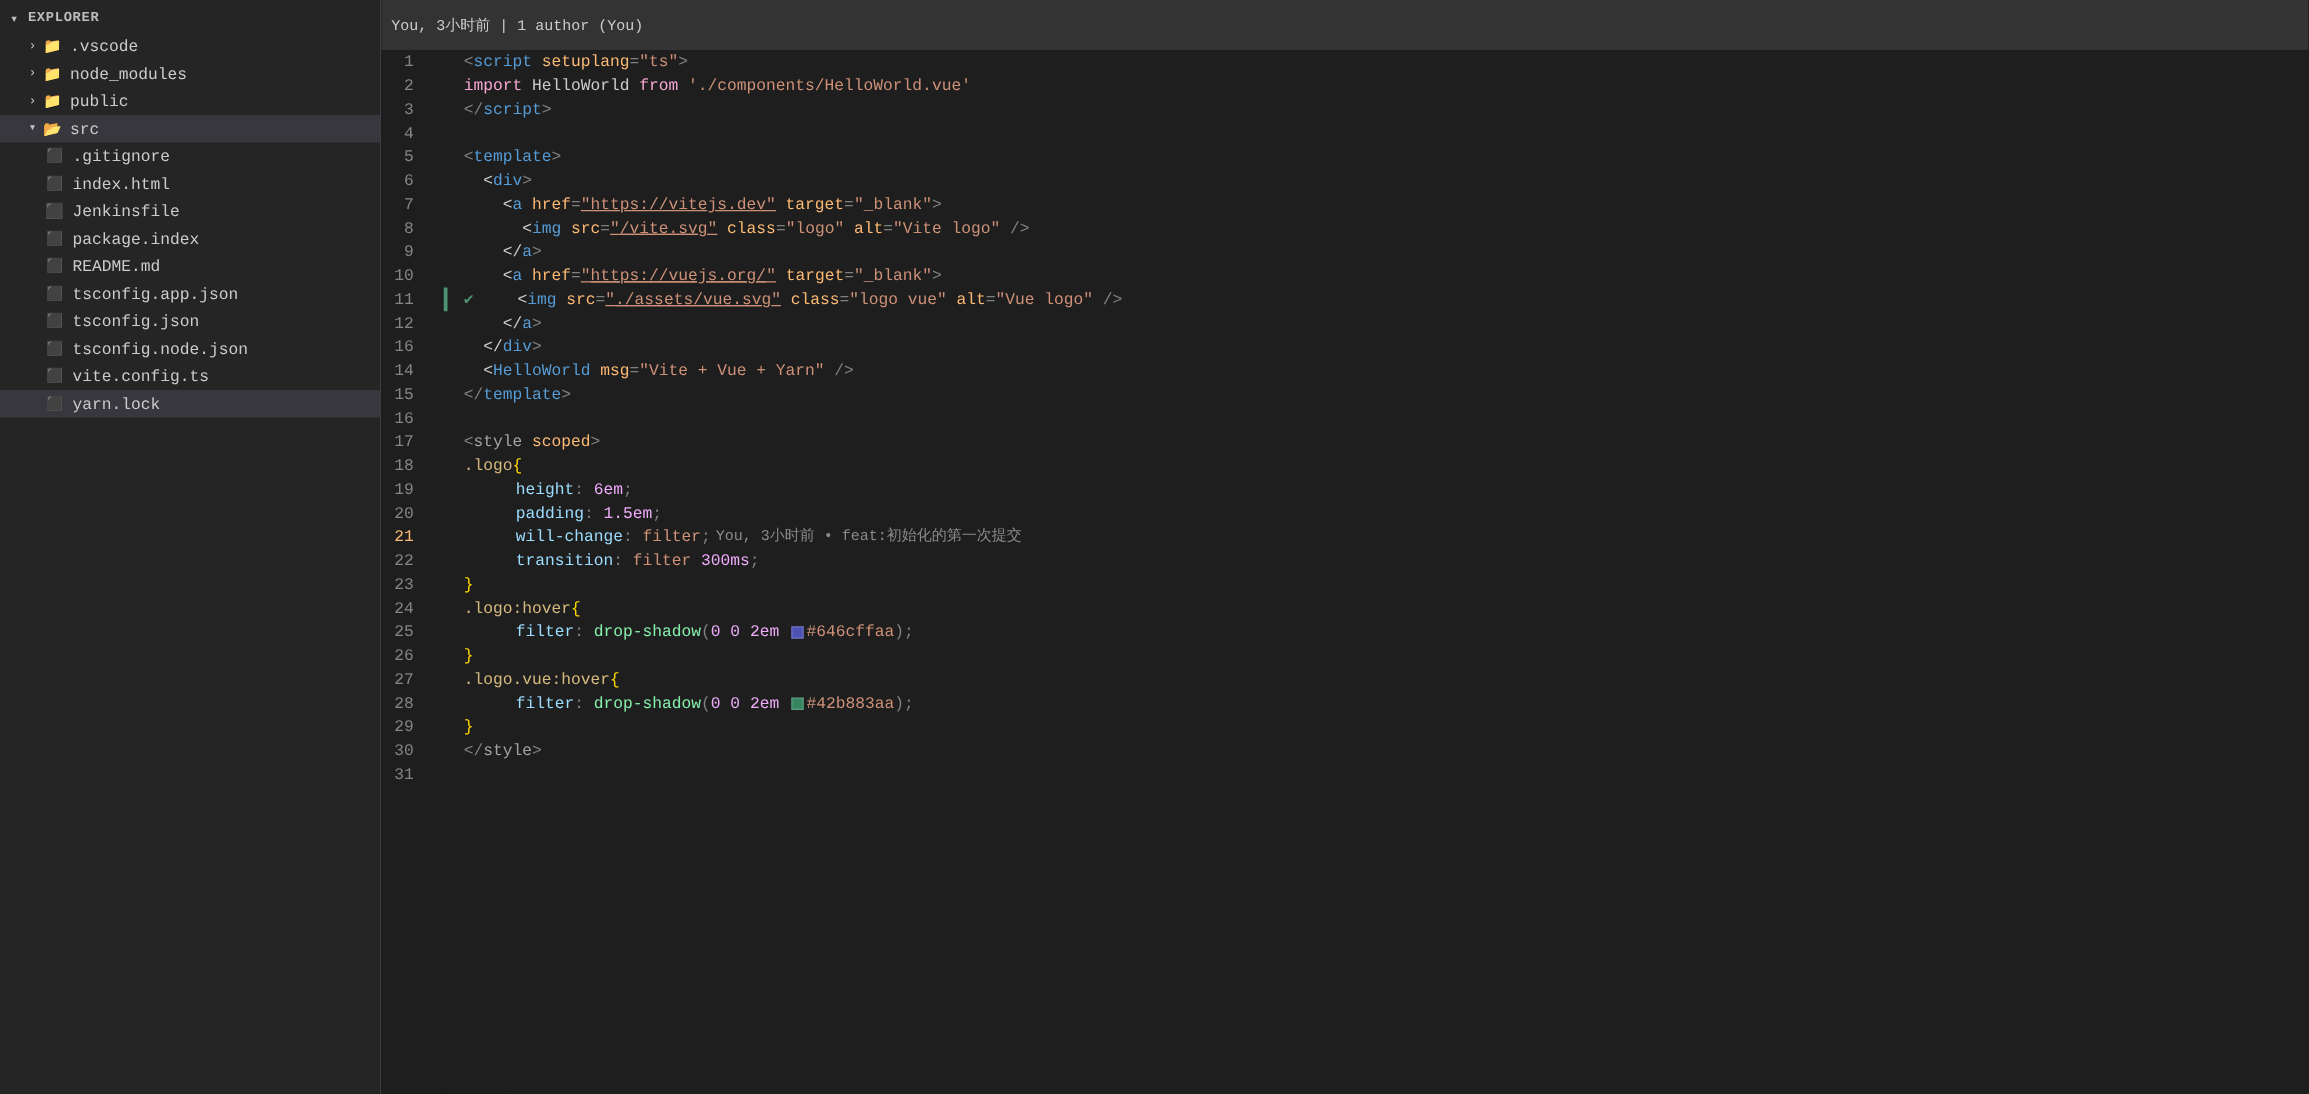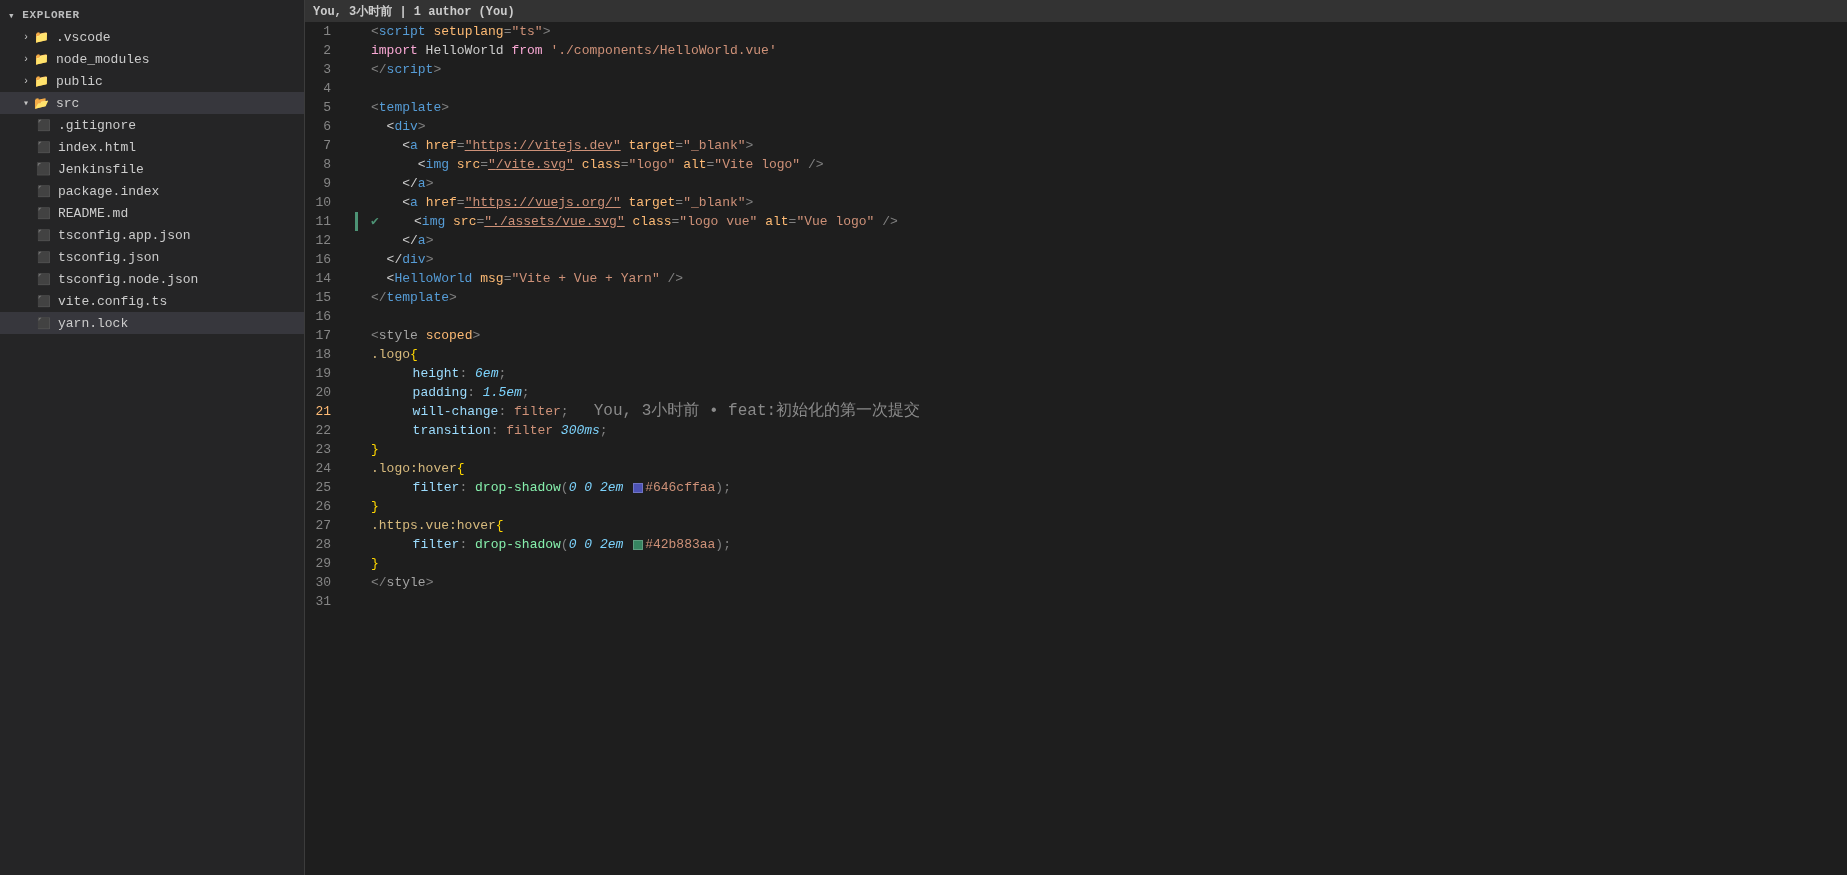--- a/index.html
+++ b/index.html
@@ -124,60 +124,59 @@
 
     
     .c-tag { color: #569cd6; }
     .c-attr { color: #fdba74; }
     .c-string { color: #ce9178; }
     .c-link { color: #ce9178; text-decoration: underline; }
     .c-punct { color: #808080; }
     .c-template { color: #569cd6; }
     .c-style { color: #a3a3a3; }
     .c-import { color: #f9a8d4; }
-    .c-number { color: #7dd3fc; font-style: italic; }
+    .c-number { color: #f0abfc; }
     .c-cssProp { color: #9cdcfe; margin-left: 26px; }
     .c-cssValue { color: #ce9178; }
     .c-brace { color: #ffd700; }
     .c-selector { color: #d7ba7d; }
     .c-filter-fn { color: #86efac; }
     .c-color-swatch {
       display: inline-block;
       width: 10px;
       height: 10px;
       margin: 0 2px;
       vertical-align: middle;
       border: 1px solid rgba(255,255,255,0.2);
     }
 
     
     .blame-hover {
       color: #8a8a8a;
-      font-size: 16px;
-      margin-left: 25px;
+      font-size: 12px;
+      margin-left: 4px;
       font-style: normal;
     }
 
     .gutter {
       width: 8px;
       flex-shrink: 0;
       position: relative;
     }
 
     
     .top-bar {
-      height: 22px;
+      height: 40px;
       background: #333333;
       display: flex;
       align-items: center;
       padding: 0 8px;
       font-size: 12px;
       color: #cccccc;
       flex-shrink: 0;
-      font-weight: bold;
     }
 
     .sidebar-section-header {
       height: 22px;
       display: flex;
       align-items: center;
       padding: 0 8px;
       font-size: 11px;
       font-weight: 700;
       color: #bbbcbd;
@@ -423,21 +422,21 @@
 
       <div class="code-line">
         <span>  </span><span class="c-cssProp">filter</span><span class="c-punct">: </span><span class="c-filter-fn">drop-shadow</span><span class="c-punct">(</span><span class="c-number">0</span><span> </span><span class="c-number">0</span><span> </span><span class="c-number">2em</span><span> </span><span class="c-color-swatch" style="background:#646cffaa;"></span><span class="c-cssValue">#646cffaa</span><span class="c-punct">);</span>
       </div>
 
       <div class="code-line">
         <span class="c-brace">}</span>
       </div>
 
       <div class="code-line">
-        <span class="c-selector">.https.vue:hover</span> <span class="c-brace">{</span>
+        <span class="c-selector">.logo.vue:hover</span> <span class="c-brace">{</span>
       </div>
 
       <div class="code-line">
         <span>  </span><span class="c-cssProp">filter</span><span class="c-punct">: </span><span class="c-filter-fn">drop-shadow</span><span class="c-punct">(</span><span class="c-number">0</span><span> </span><span class="c-number">0</span><span> </span><span class="c-number">2em</span><span> </span><span class="c-color-swatch" style="background:#42b883aa;"></span><span class="c-cssValue">#42b883aa</span><span class="c-punct">);</span>
       </div>
 
       <div class="code-line">
         <span class="c-brace">}</span>
       </div>
 

